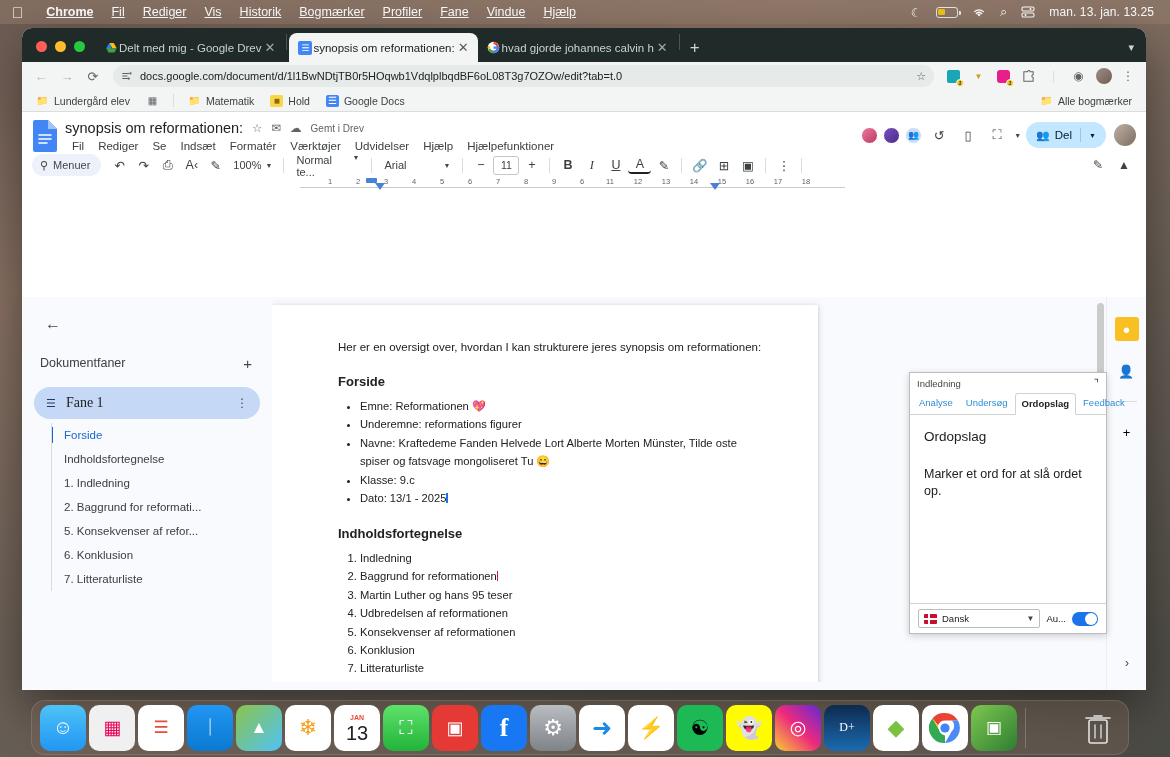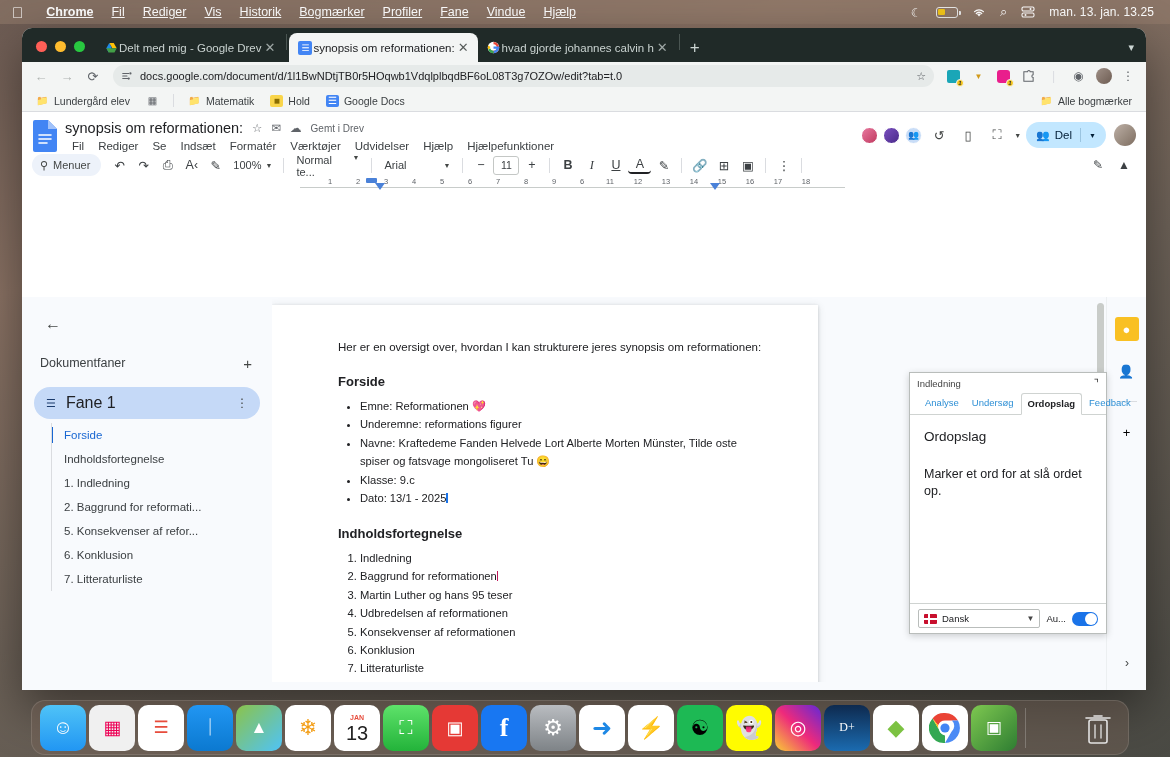--- a/index.html
+++ b/index.html
@@ -132,21 +132,21 @@
   
   #docs-body{ position:absolute; top:185px; left:0; right:0; bottom:0; background:#f8fafd; display:flex;}
 
   
   #sidebar{ width:250px; flex:none; background:#f8fafd; padding:10px 0 0 0; }
   .back-btn{ width:30px;height:30px;margin:2px 0 10px 16px;display:flex;align-items:center;justify-content:center;font-size:16px;color:#444746;border-radius:50%;}
   .sb-head{ display:flex;align-items:center;justify-content:space-between;padding:0 20px 0 18px;height:28px;}
   .sb-head .t{ font-size:12.5px;color:#3c4043;}
   .sb-head .plus{ font-size:15px;color:#444746;}
   #tab1{ margin:10px 12px 0 12px;height:32px;border-radius:16px;background:#c5d9f7;display:flex;align-items:center;padding:0 12px;gap:10px;}
-  #tab1 .label{ font-size:16px;color:#202124;flex:1;}
+  #tab1 .label{ font-size:14px;color:#202124;flex:1;font-family:Liberation Serif, serif;}
   #tab1 .k{ font-size:12px;color:#444746;}
   #tab1 .ic{ font-size:11px;color:#1a3a6b;}
   .headings{ margin-top:4px; margin-left:29px; border-left:1.5px solid #dadce0; padding-left:0;}
   .hitem{ font-size:11.5px;color:#3c4043;padding:6px 8px 6px 12px;white-space:nowrap;overflow:hidden;text-overflow:ellipsis;position:relative;}
   .hitem.active{ color:#1967d2; }
   .hitem.active::before{ content:"";position:absolute;left:-1.5px;top:4px;bottom:4px;width:2.5px;background:#1967d2;}
 
   
   #page-wrap{ flex:1; position:relative; overflow:hidden;}
   #page{
@@ -171,21 +171,21 @@
   
   #vscroll{ position:absolute; right:42px; top:6px; width:7px; height:235px; background:#c9ccc9; border-radius:4px;}
 
   
   #txtanalyser{
     position:absolute; left:887px; top:260px; width:198px; height:262px;
     background:#fff; border:1px solid #b9bdbb; box-shadow:0 2px 7px rgba(0,0,0,.18);
     display:flex; flex-direction:column; font-family:"Liberation Sans", sans-serif;
   }
   #ta-title{ height:20px;display:flex;align-items:center;justify-content:space-between;padding:0 7px;font-size:9.5px;color:#444;}
-  #ta-tabs{ display:flex; border-bottom:1px solid #cfd3d1; padding-left:9px; gap:1px;}
+  #ta-tabs{ display:flex; border-bottom:1px solid #cfd3d1; padding-left:3px; gap:1px;}
   .ta-tab{ font-size:9.5px;color:#2d8fd5;padding:4px 6px 5px;white-space:nowrap;}
   .ta-tab.active{ color:#202124; font-weight:bold; background:#fff; border:1px solid #cfd3d1; border-bottom:1px solid #fff; margin-bottom:-1px; border-radius:3px 3px 0 0;}
   #ta-body{ flex:1; padding:14px 14px 0 14px; }
   #ta-body .h{ font-size:13.5px;color:#202124;margin-bottom:22px;}
   #ta-body .d{ font-size:12.5px;color:#202124;line-height:1.35;}
   #ta-foot{ height:30px;border-top:1px solid #cfd3d1;display:flex;align-items:center;padding:0 8px;gap:6px;}
   #lang-sel{ flex:1;height:19px;border:1px solid #b9bdbb;border-radius:2px;display:flex;align-items:center;gap:5px;padding:0 5px;font-size:9.5px;color:#202124;}
   .dk-flag{ width:13px;height:10px;background:#c8102e;position:relative;border-radius:1px;flex:none;}
   .dk-flag::before{content:"";position:absolute;left:4px;top:0;bottom:0;width:2px;background:#fff;}
   .dk-flag::after{content:"";position:absolute;top:4px;left:0;right:0;height:2px;background:#fff;}

